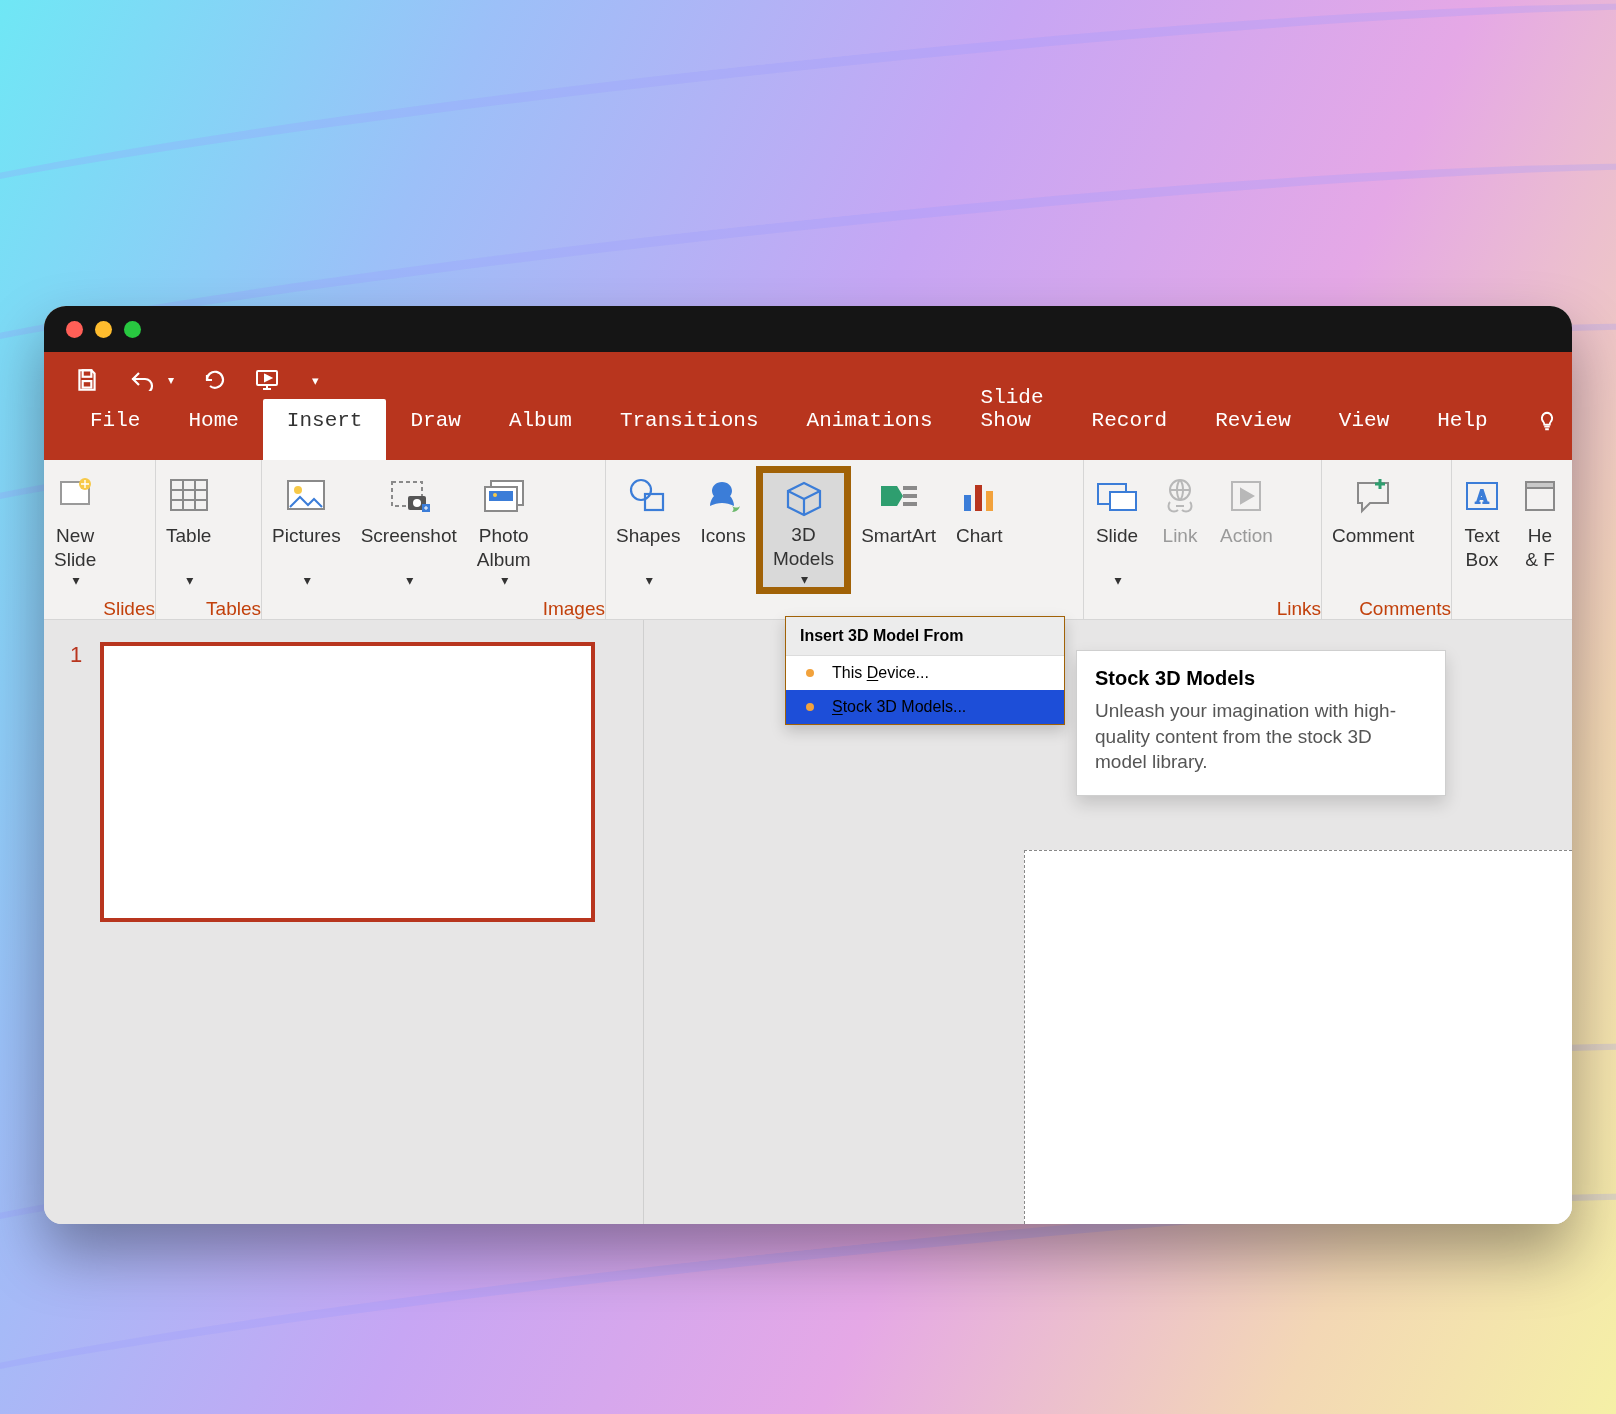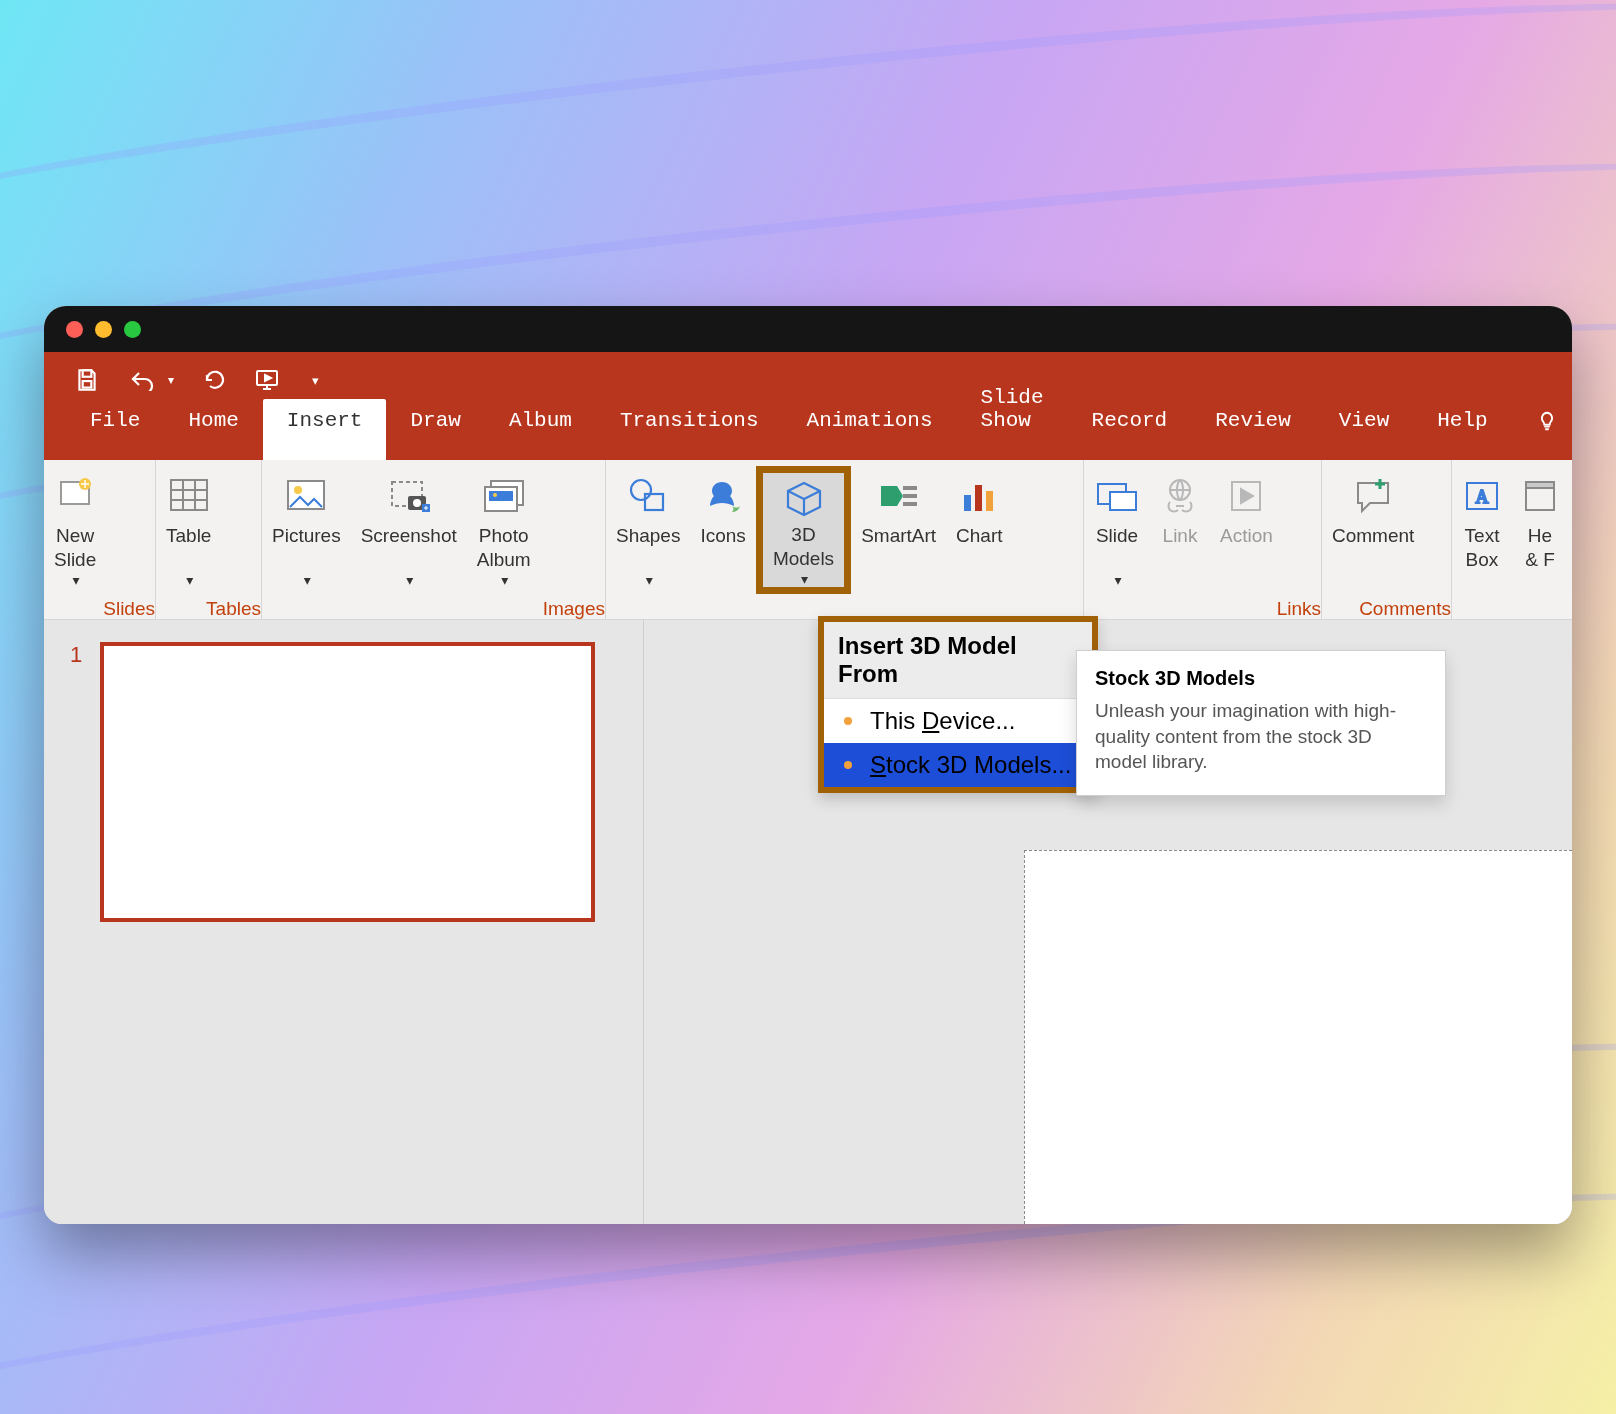--- a/index.html
+++ b/index.html
@@ -32,21 +32,21 @@
   .rbtn.sel { background:#d9d9d9; border:7px solid #a16207; }
   .rbtn.dim { color:#9a9a9a; }
   .chev { font-size:14px; margin-left:2px; }
   .content { display:flex; height: calc(100% - 46px - 56px - 52px - 160px); background:#e7e6e6;}
   .thumbs { width:600px; border-right:1px solid #cfcfcf; padding:22px 26px; display:flex; }
   .thumbnum { color:#b8351e; font-size:22px; width:30px;}
   .thumb { width:495px; height:280px; background:#fff; border:4px solid #b8351e; }
   .canvas { flex:1; background:#e7e6e6; position:relative;}
   .slidearea { position:absolute; right:0; top:230px; bottom:0; left:380px; background:#fff; border:1.5px dashed #888; border-right:none; border-bottom:none;}
   
-  .dropdown { position:absolute; left:741px; top:310px; width:280px; background:#fff; border:6px solid #a16207; box-shadow:0 6px 14px rgba(0,0,0,0.18); font-size:24px;margin-left:33px;}
+  .dropdown { position:absolute; left:741px; top:310px; width:280px; background:#fff; border:1px solid #a16207; box-shadow:0 6px 14px rgba(0,0,0,0.18); font-size:16px;}
   .dropdown .hdr { background:#ececec; padding:10px 14px; font-weight:600; border-bottom:1px solid #dcdcdc;}
   .dropdown .item { display:flex; align-items:center; gap:18px; padding:8px 14px 8px 20px; cursor:pointer;}
   .dropdown .item.hover { background:#1d4ed8;}
   .bullet{width:8px;height:8px;border-radius:50%;background:#f2a23c;}
   .ul { text-decoration:underline; text-underline-offset:2px;}
   
   .tooltip { position:absolute; left:1032px; top:344px; width:370px; background:#fff; border:1px solid #cfcfcf; box-shadow:0 8px 16px rgba(0,0,0,0.15); padding:16px 18px 20px;}
   .tooltip .tt-title { font-weight:700; font-size:20px; color:#000000; margin-bottom:8px;}
   .tooltip .tt-body { font-size:19px; color:#555; line-height:1.35;}
 </style>

